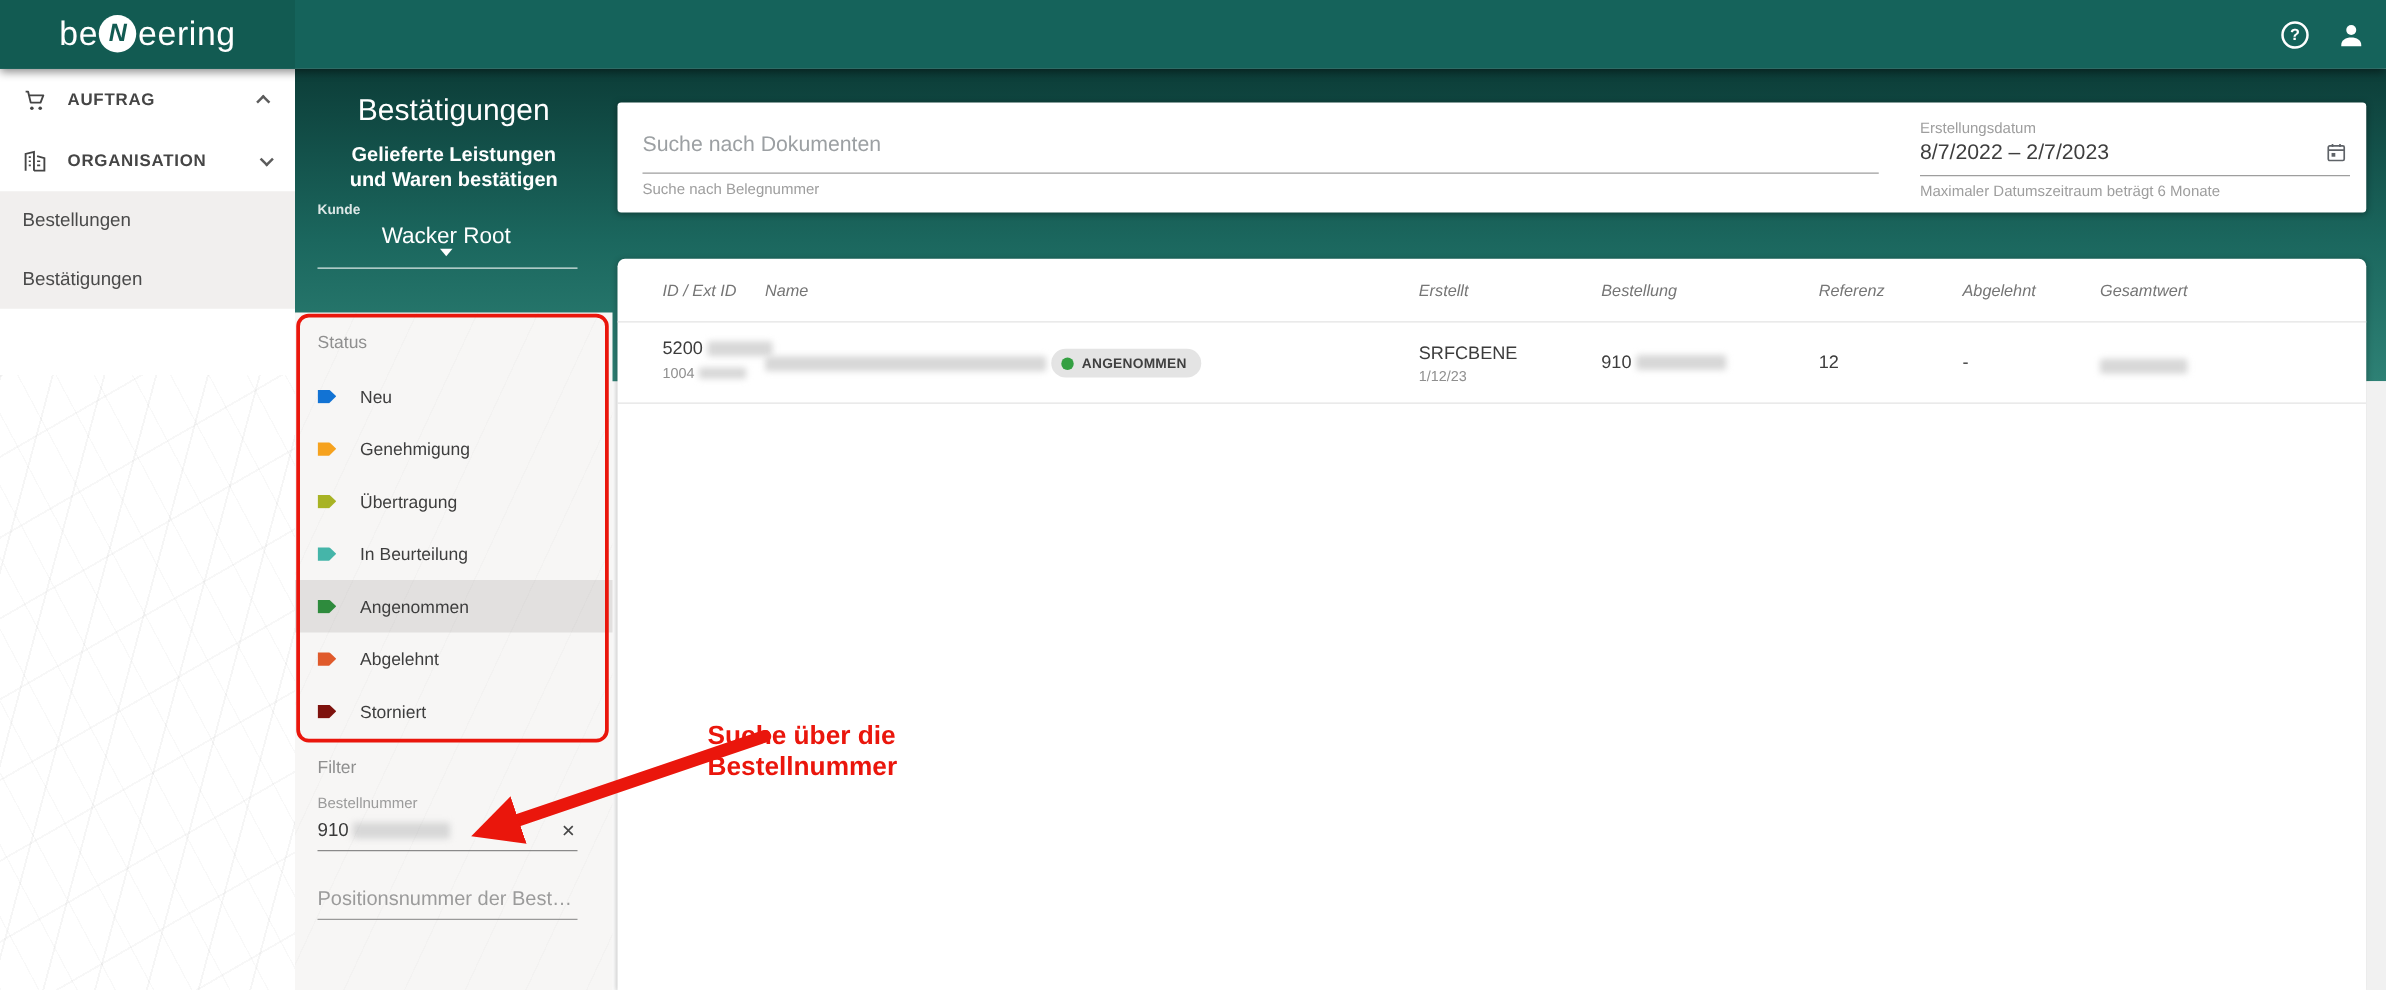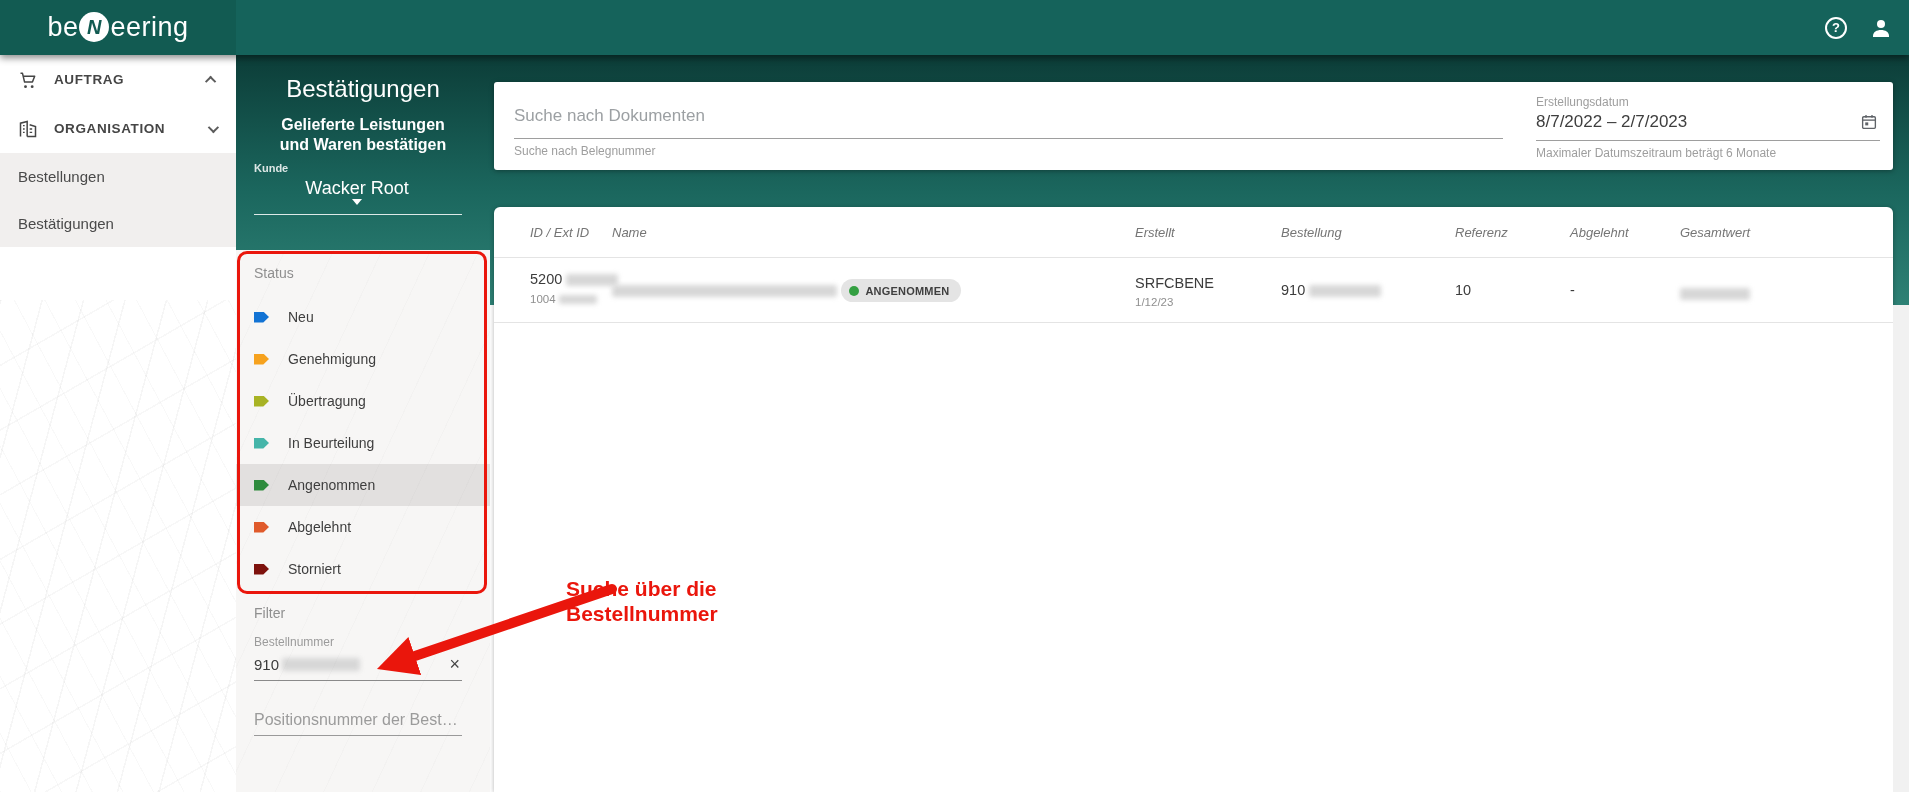--- a/index.html
+++ b/index.html
@@ -268,21 +268,21 @@
         <div class="badge" style="margin-top:7px;">
           <span class="badge-dot" style="background: rgb(52, 160, 66);"></span>
           <span class="badge-text">ANGENOMMEN</span>
         </div>
       </div>
       <div style="position:absolute;left:641px;top:17px;">
         <div class="cell-main">SRFCBENE</div>
         <div class="cell-sub" style="margin-top:5px;">1/12/23</div>
       </div>
       <div class="cell-main" style="position:absolute;left:787px;top:24px;"><span>910</span> <span class="redact" style="width:72px;height:12px;"></span></div>
-      <div class="cell-main" style="position:absolute;left:961px;top:24px;">10</div>
+      <div class="cell-main" style="position:absolute;left:961px;top:24px;">12</div>
       <div class="cell-main" style="position:absolute;left:1076px;top:24px;">-</div>
       <div style="position:absolute;left:1186px;top:26px;"><span class="redact" style="width:70px;height:12px;"></span></div>
     </div>
   </div>
 
   <div class="scroll-strip"></div>
 
   <div class="red-box" style="border-color: rgb(234, 22, 12);"></div>
   <div class="red-note" style="color: rgb(234, 22, 12);">
     <div>Suche über die</div>

